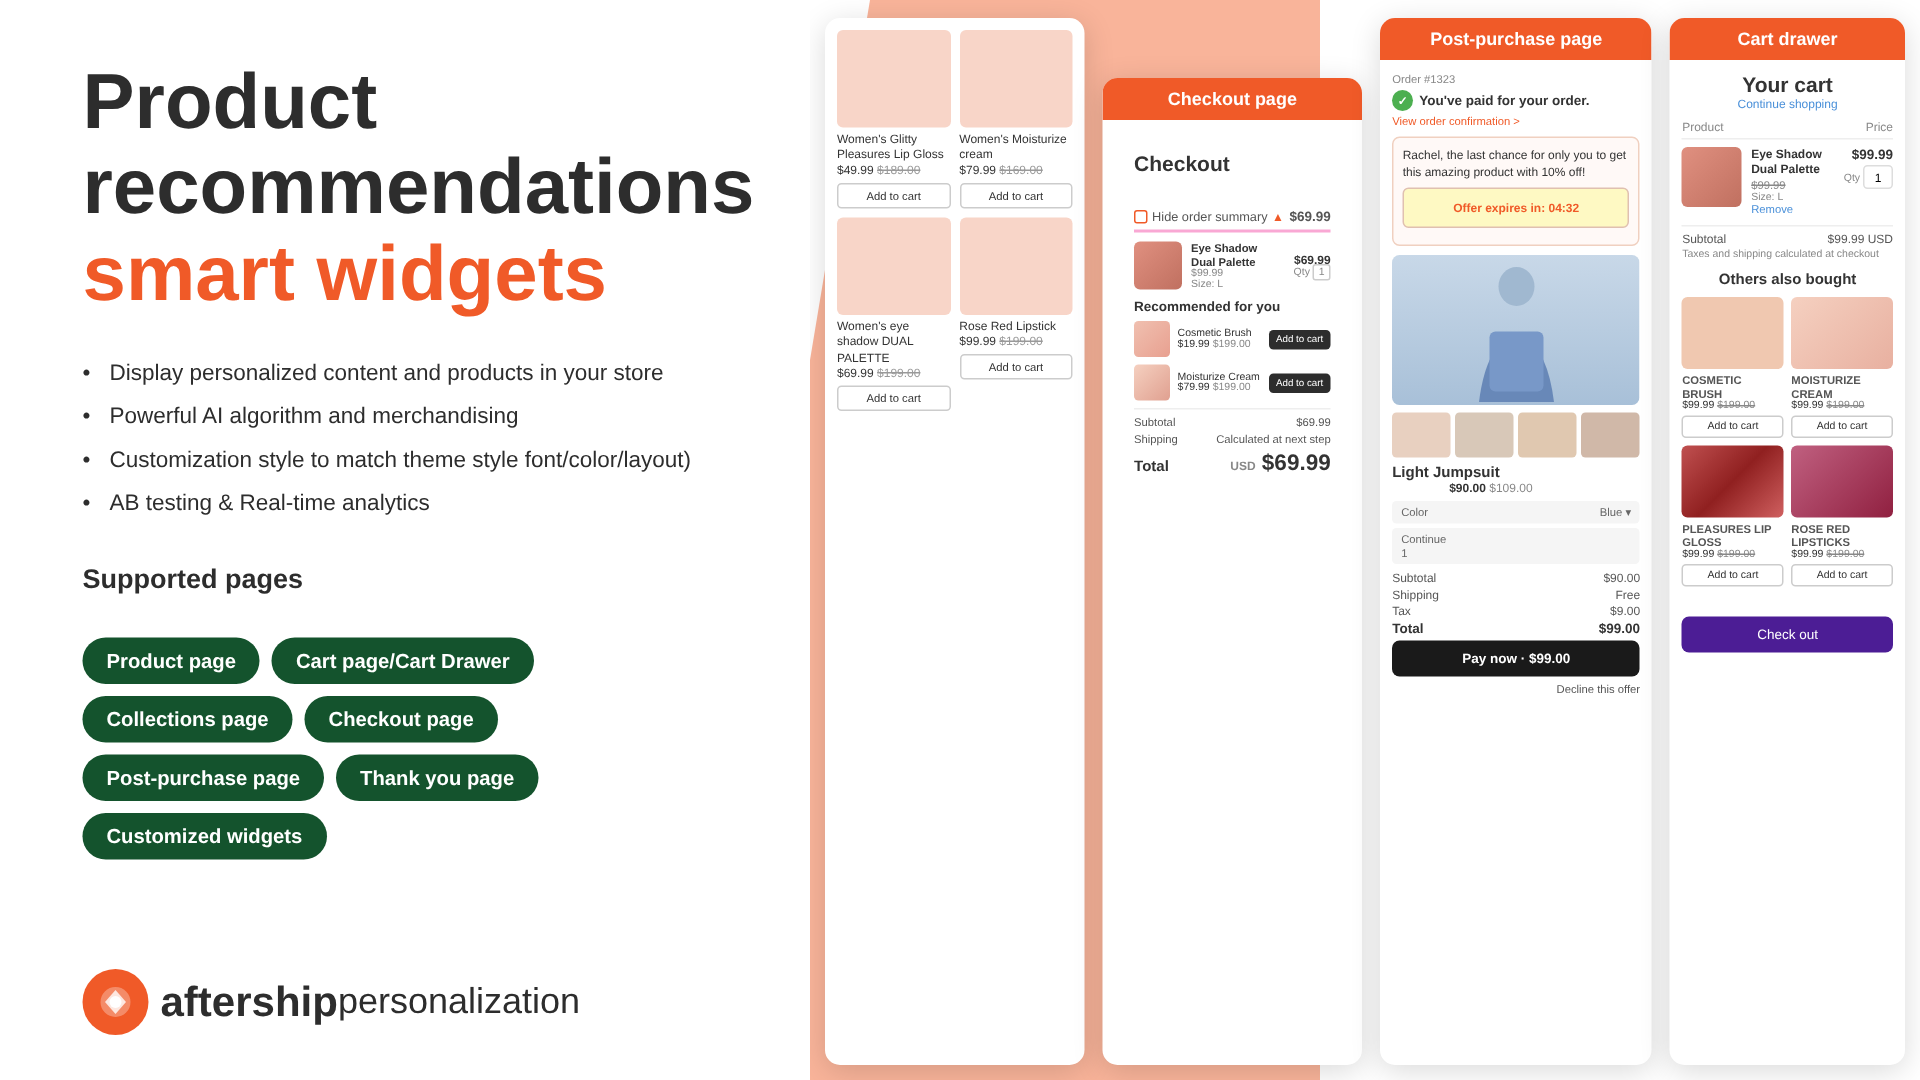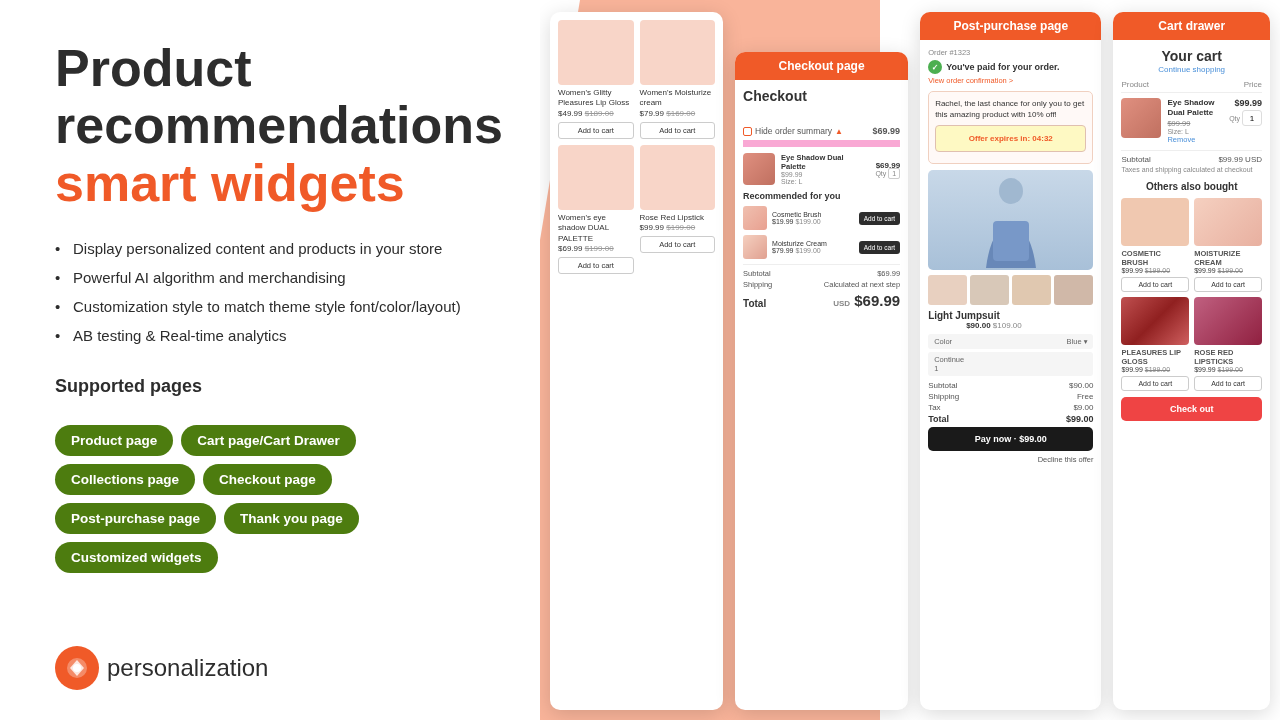--- a/index.html
+++ b/index.html
@@ -66,21 +66,21 @@
       margin-bottom: 28px;
     }
 
     .tags-container {
       display: flex;
       flex-wrap: wrap;
       gap: 8px;
       margin-bottom: 30px;
     }
     .tag {
-      background: #4d7c0f;
+      background: #14532d;
       color: #fff;
       border-radius: 20px;
       padding: 8px 16px;
       font-size: 13.5px;
       font-weight: 600;
       cursor: pointer;
     }
 
     .brand-logo {
       display: flex;
@@ -234,21 +234,21 @@
       border-radius: 4px;
     }
 
     
     .panel-checkout {
       width: 210px;
       margin-top: 40px;
     }
 
     .co-body {
-      padding: 8px;
+      padding: 21px;
       font-size: 9px;
       color: #333;
       flex: 1;
       overflow: hidden;
       border-radius: 26px;
     }
 
     .co-title {
       font-size: 14px;
       font-weight: 700;
@@ -256,21 +256,21 @@
       margin-bottom: 8px;
     }
 
     .co-summary-bar {
       display: flex;
       align-items: flex-end;
       justify-content: space-between;
       font-size: 8.5px;
       color: #555;
       margin-bottom: 6px;
-      border-bottom: 7px solid #f9a8d4;
+      border-bottom: 2px solid #f9a8d4;
       padding-bottom: 4px;
       margin-top: 22px;
     }
 
     .co-summary-left {
       display: flex;
       align-items: center;
       gap: 3px;
     }
 
@@ -601,29 +601,29 @@
       border-radius: 3px;
       padding: 3px 0;
       font-size: 7px;
       text-align: center;
       cursor: pointer;
       margin-top: 3px;
     }
 
     .cd-checkout-btn {
       width: 100%;
-      background: #ef4444;
+      background: #4c1d95;
       color: #fff;
       border: none;
       border-radius: 5px;
       padding: 7px;
       font-size: 9px;
-      font-weight: 700;
+      font-weight: 400;
       cursor: pointer;
-      margin-top: 6px;
+      margin-top: 20px;
     }
   </style>
 </head>
 <body>
 
 <div class="left-panel">
   <h1 class="hero-title">
     <span>Product</span><br>
     <span>recommendations</span><br>
     <span class="hero-title-orange">smart widgets</span>
@@ -649,20 +649,21 @@
   </div>
 
   <div class="brand-logo">
     <div class="brand-icon">
       <svg viewBox="0 0 26 26" fill="none">
         <circle cx="13" cy="13" r="10" fill="white" opacity="0.3"></circle>
         <path d="M13 5 L20 13 L13 21 L6 13 Z" fill="white" opacity="0.8"></path>
         <circle cx="13" cy="13" r="4" fill="white"></circle>
       </svg>
     </div>
+    <span class="brand-name">aftership</span>
       <span class="brand-sub"> personalization</span>
   </div>
 </div>
 
 <div class="right-area">
   <div class="salmon-bg"></div>
 
   <div class="mock-panels">
 
     <div class="mock-panel panel-product-detail">

